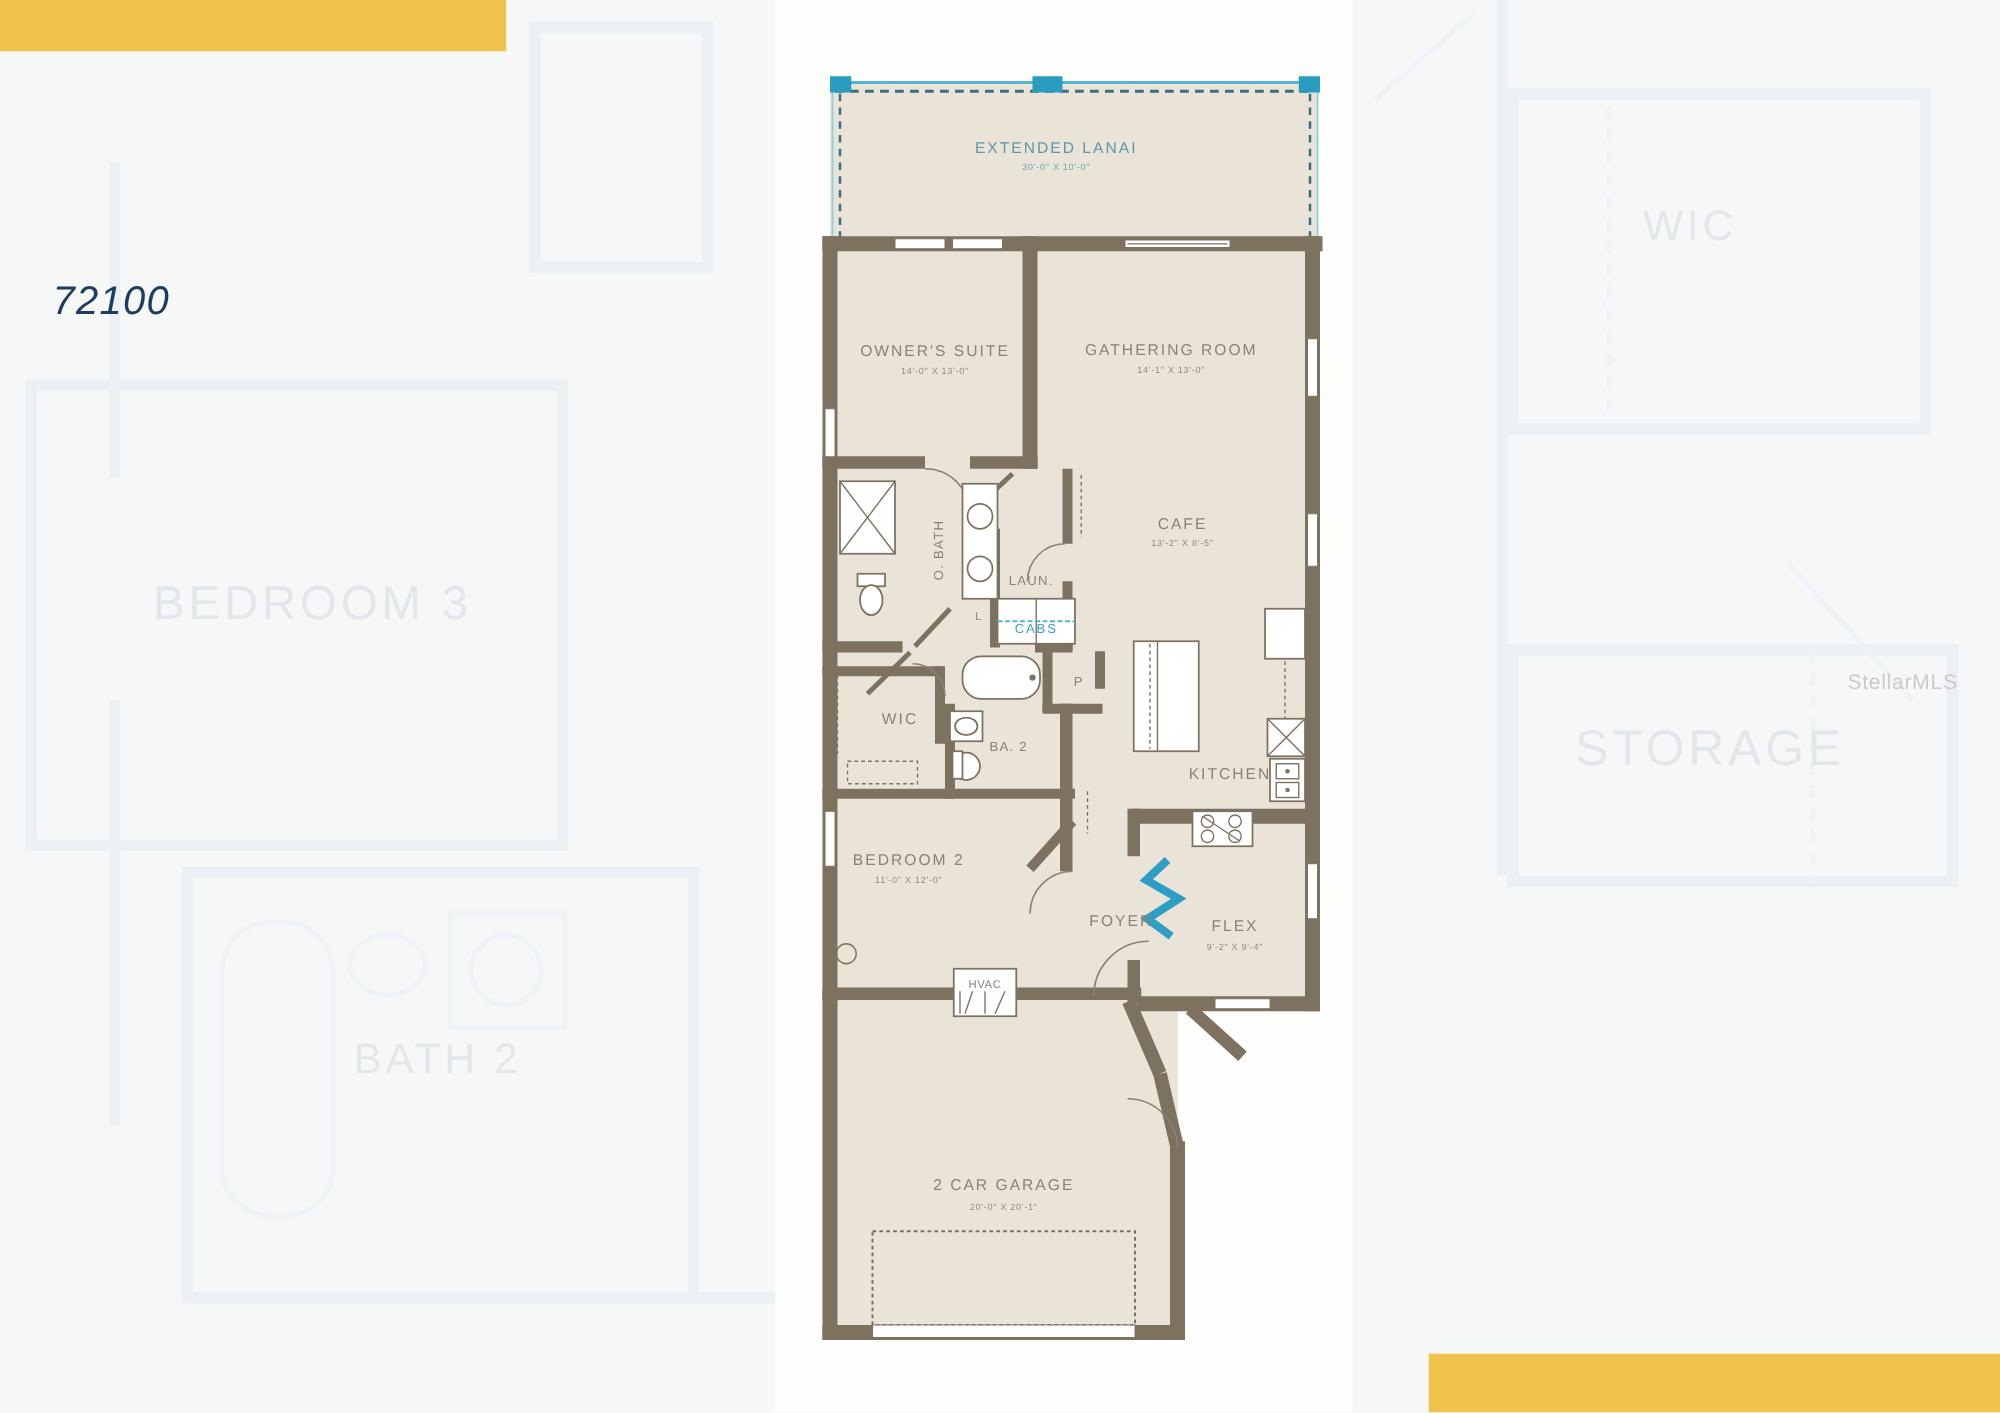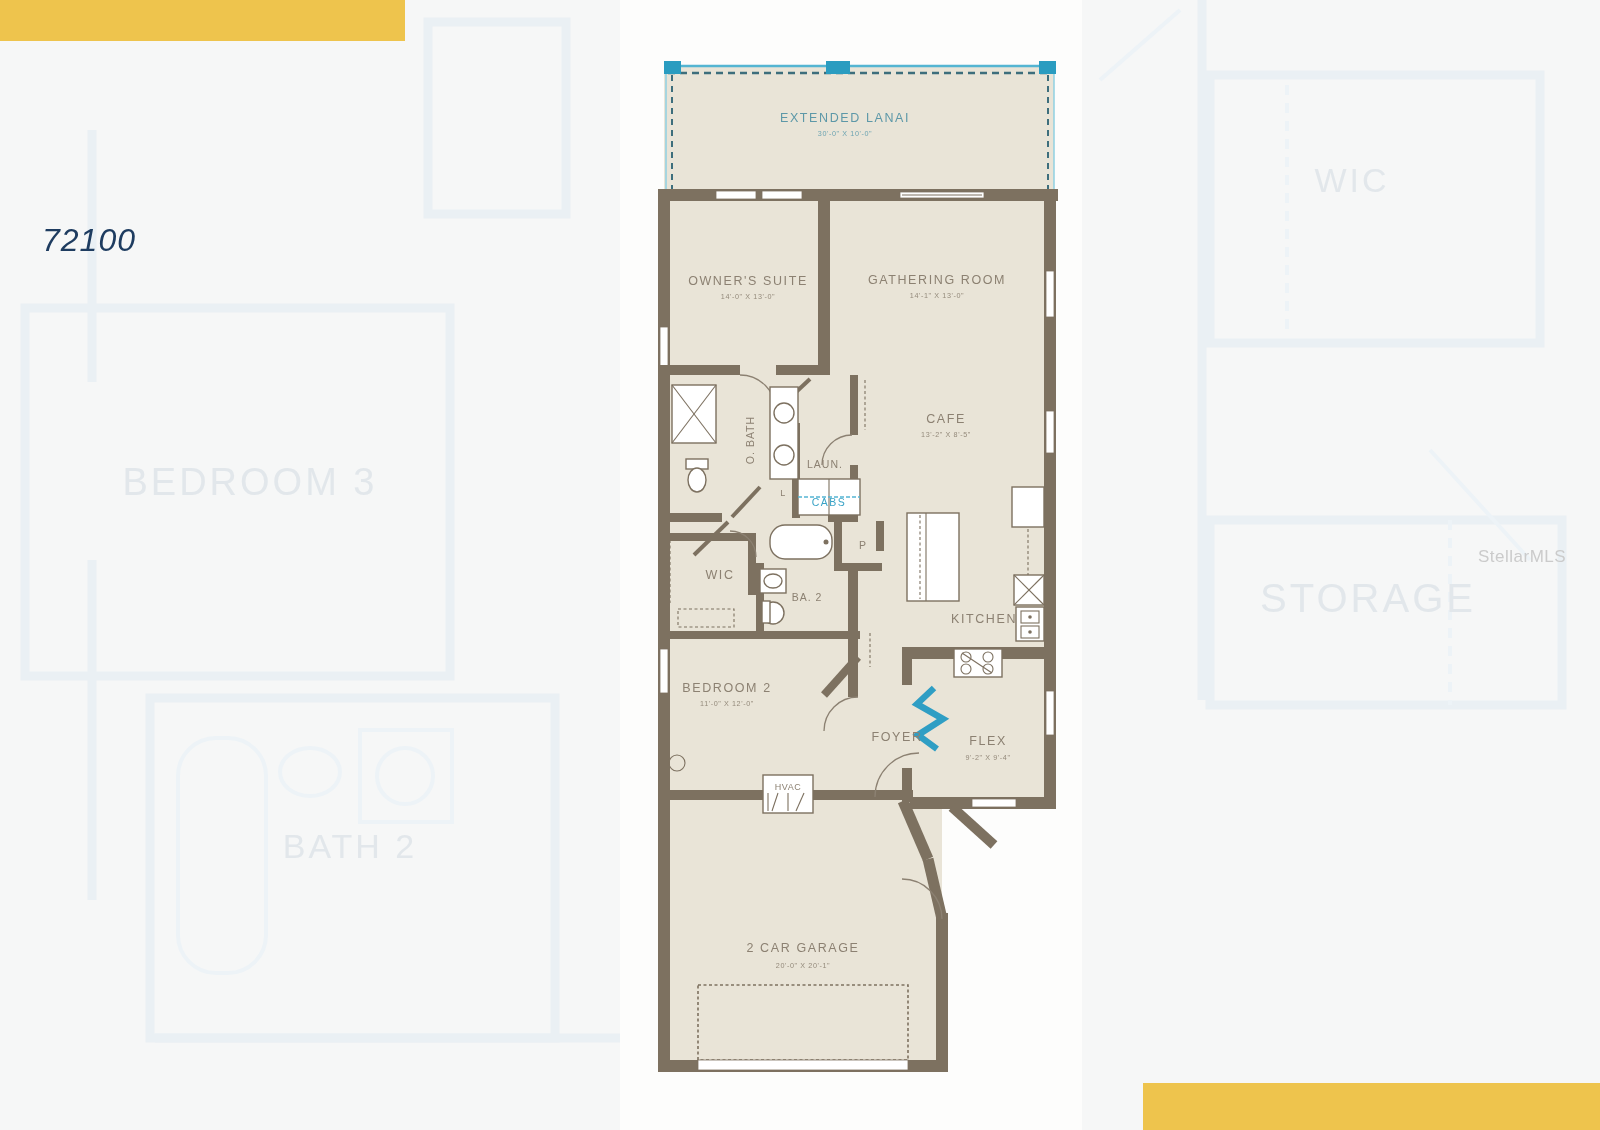--- a/index.html
+++ b/index.html
@@ -4,21 +4,21 @@
 <style>
   html,body{margin:0;padding:0;}
   body{font-family:"Liberation Sans",sans-serif;}
   #stage{position:relative;width:1600px;height:1130px;background:#f6f7f7;overflow:hidden;}
   #center-panel{position:absolute;left:620px;top:0;width:462px;height:1130px;background:#fdfdfc;}
   #ghost-svg{position:absolute;left:0;top:0;}
   #plan-svg{position:absolute;left:620px;top:35px;}
   .bar{position:absolute;}
   #title{position:absolute;left:30px;top:78px;font-size:86px;font-weight:400;letter-spacing:7px;line-height:1;}
   #model{position:absolute;left:42px;top:208px;font-size:32px;font-style:italic;font-weight:400;letter-spacing:1px;margin-top:14px;}
-  #watermark{position:absolute;left:1478px;top:547px;font-size:17px;color:#cbcbcb;letter-spacing:0.5px;text-align:right;}
+  #watermark{position:absolute;left:1478px;top:536px;font-size:17px;color:#cbcbcb;letter-spacing:0.5px;text-align:right;}
   
   .room-label{font-family:"Liberation Sans",sans-serif;font-size:12.5px;letter-spacing:1.6px;fill:#8c8172;}
   .room-dims{font-family:"Liberation Sans",sans-serif;font-size:7.2px;letter-spacing:0.6px;fill:#948a7b;}
   .small-label{font-family:"Liberation Sans",sans-serif;font-size:10.5px;letter-spacing:1px;fill:#8c8172;}
   .tiny-label{font-family:"Liberation Sans",sans-serif;font-size:9px;letter-spacing:0.5px;fill:#8c8172;}
   .teal-label{font-family:"Liberation Sans",sans-serif;font-size:10.5px;letter-spacing:1.5px;fill:#3aa3c6;}
   .lanai-label{font-family:"Liberation Sans",sans-serif;font-size:12.5px;letter-spacing:1.6px;fill:#5d98a8;}
   .lanai-dims{font-family:"Liberation Sans",sans-serif;font-size:7.2px;letter-spacing:0.6px;fill:#6da4b2;}
   .ghost-label{font-family:"Liberation Sans",sans-serif;letter-spacing:3px;fill:#e2e7eb;}
   .wall{fill:#7d7160;}

